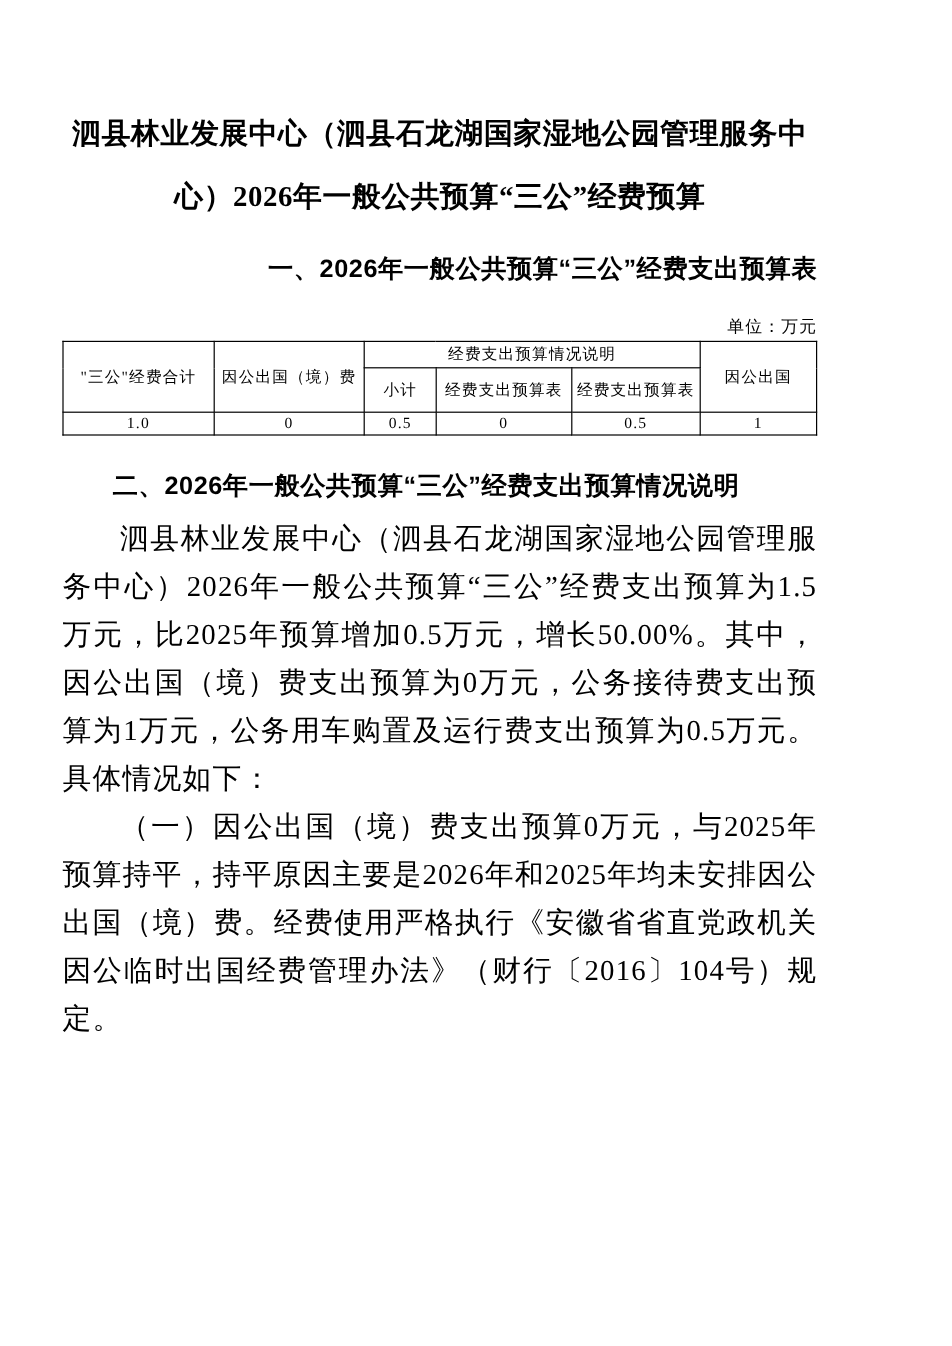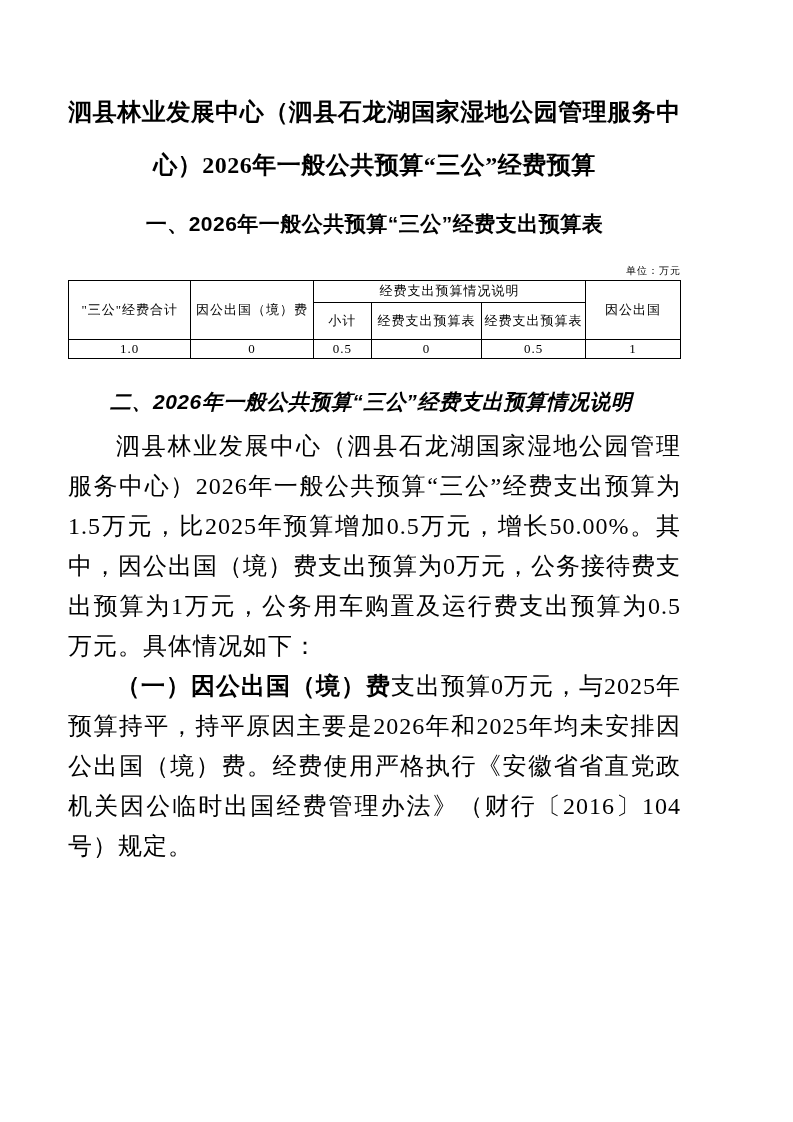--- a/index.html
+++ b/index.html
@@ -5,42 +5,42 @@
   html, body { margin: 0; padding: 0; background: #ffffff; }
   body {
     width: 793px; height: 1122px;
     color: #000;
     font-family: "Liberation Serif", serif;
     overflow: hidden;
   }
   .page {
     box-sizing: border-box;
     width: 793px; height: 1122px;
-    padding: 86px 112px 0 68px;
+    padding: 86px 112px 0 52px;
     overflow: hidden;
   }
   .doc-title {
     font-size: 24px;
     font-weight: bold;
     text-align: center;
     line-height: 53px;
     letter-spacing: 0.5px;
   }
   .h1 {
     margin-top: 18px;
     font-size: 21px;
     font-weight: 600;
-    text-align: center;
+    text-align: right;
     font-family: "Liberation Sans", sans-serif;
     letter-spacing: 0.5px;
   }
   .unit-note {
     margin-top: 26px;
     margin-bottom: 2px;
-    font-size: 10px;
+    font-size: 14px;
     text-align: right;
     letter-spacing: 1px;
   }
   table.budget {
     width: 100%;
     border-collapse: collapse;
     table-layout: fixed;
   }
   table.budget th, table.budget td {
     border: 1px solid #000;
@@ -58,31 +58,30 @@
   table.budget tr.data td { height: 16px; }
   .h2 {
     margin-top: 18px;
     font-size: 21px;
     font-weight: 600;
     font-family: "Liberation Sans", sans-serif;
     line-height: 49px;
     text-indent: 2em;
     text-align: justify;
     letter-spacing: 0.5px;
-    font-style: italic;
   }
   .para {
     font-size: 24px;
     line-height: 40px;
     text-align: justify;
     text-indent: 2em;
     letter-spacing: 1px;
     margin: 0;
   }
-  .para .lead { font-weight: bold; }
+  .para .lead { font-weight: normal; }
 </style>
 </head>
 <body>
 
 <div class="page">
 
   <div class="doc-title">泗县林业发展中心（泗县石龙湖国家湿地公园管理服务中心）2026年一般公共预算“三公”经费预算</div>
 
   <div class="h1">一、2026年一般公共预算“三公”经费支出预算表</div>
 

